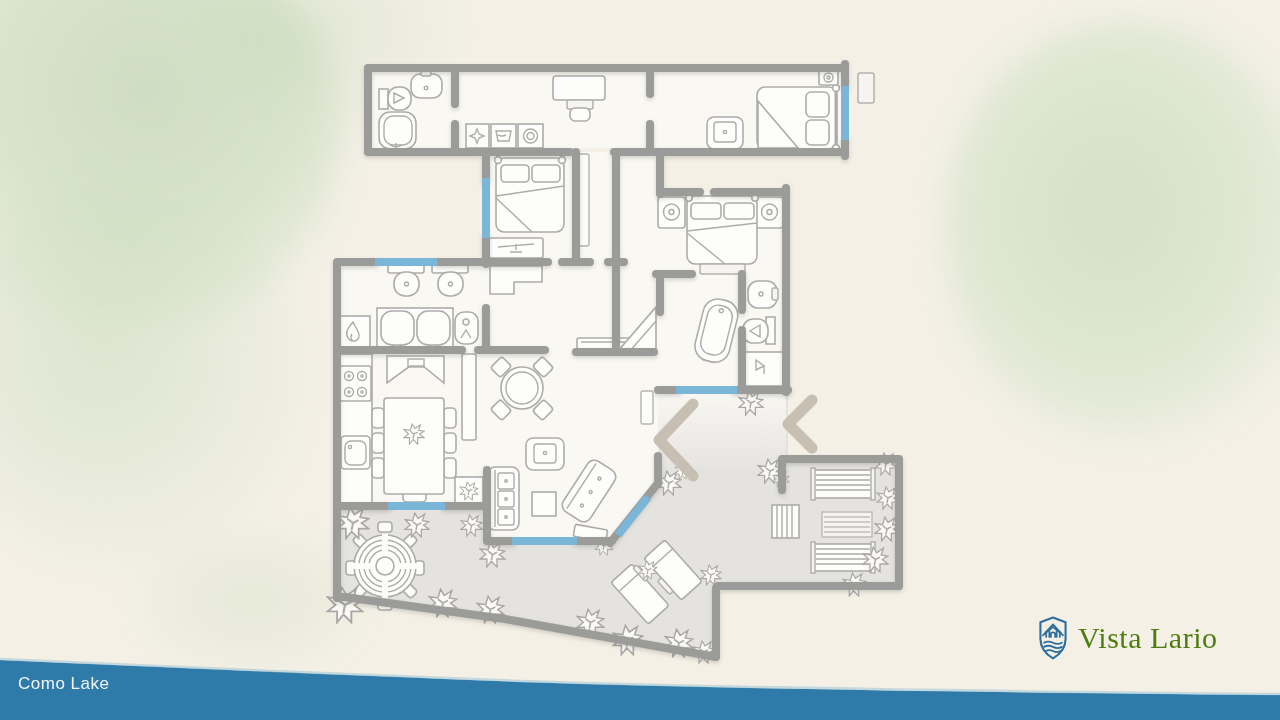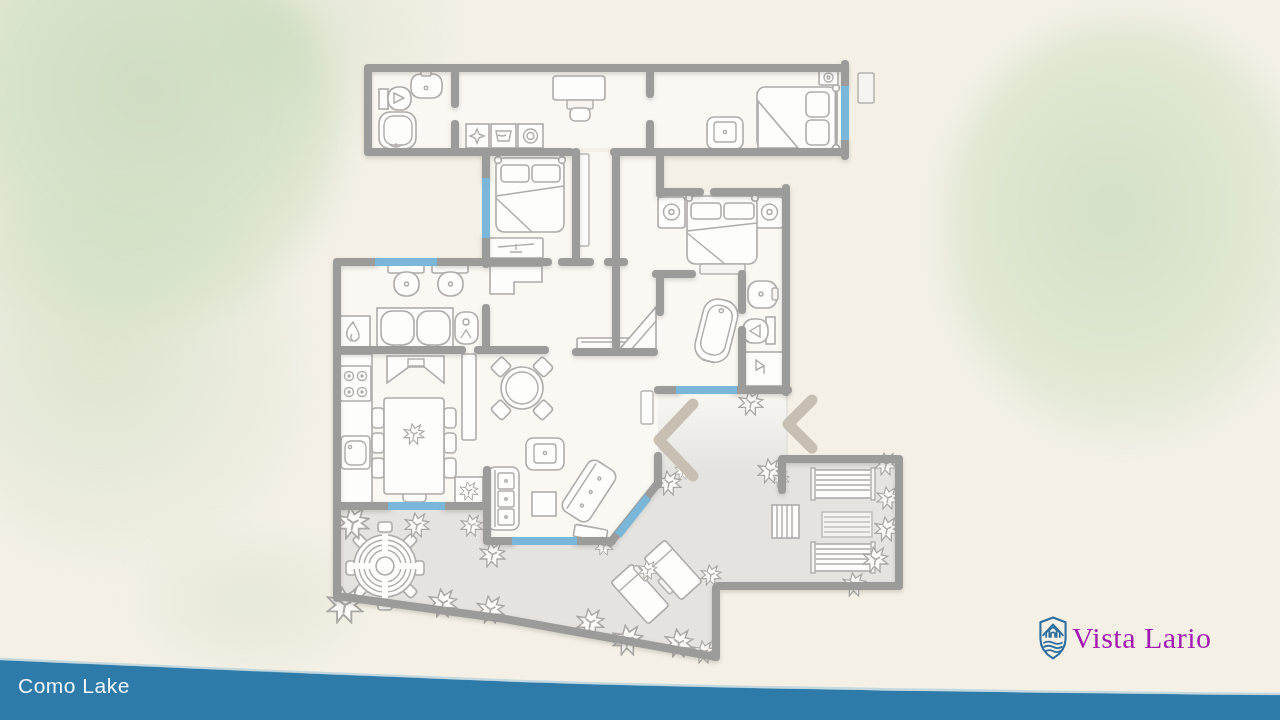--- a/index.html
+++ b/index.html
@@ -20,22 +20,22 @@
   
   .wall{stroke:#9b9b99;stroke-width:8;fill:none;stroke-linecap:round;stroke-linejoin:round;}
   .win{stroke:#7ab6d8;stroke-width:8;fill:none;stroke-linecap:butt;}
   .fur{fill:#fdfdfc;stroke:#adacaa;stroke-width:1.6;}
   .furg{fill:#f5f4f1;stroke:#b2b1ae;stroke-width:1.5;}
   .furl{fill:none;stroke:#adacaa;stroke-width:1.4;}
   .bushc{fill:#fbfaf7;stroke:#a9a8a5;stroke-width:1.2;}
   .chev{stroke:#c7bfb2;stroke-width:11;fill:none;stroke-linecap:round;stroke-linejoin:round;}
   .leaf{fill:#fcfcfa;stroke:#b5b4b1;stroke-width:1.4;}
   
-  .lake-label{position:absolute;left:18px;top:674px;color:#f2f6f8;font-size:21px;letter-spacing:.5px;}
-  .logo{position:absolute;left:1038px;top:616px;display:flex;align-items:center;gap:4px;color:#a21caf;}
+  .lake-label{position:absolute;left:18px;top:674px;color:#f2f6f8;font-size:17px;letter-spacing:.5px;}
+  .logo{position:absolute;left:1038px;top:616px;display:flex;align-items:center;gap:10px;color:#4d7c0f;}
   .logo-text{font-family:"Liberation Serif",serif;font-size:30px;letter-spacing:.5px;}
 </style>
 </head>
 <body>
 
 <div class="stage">
 
   <div class="wc wc1"></div>
   <div class="wc wc1b"></div>
   <div class="wc wc2"></div>

